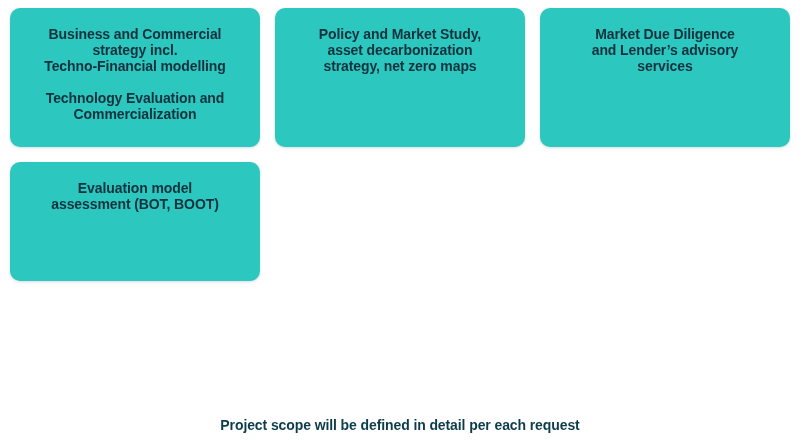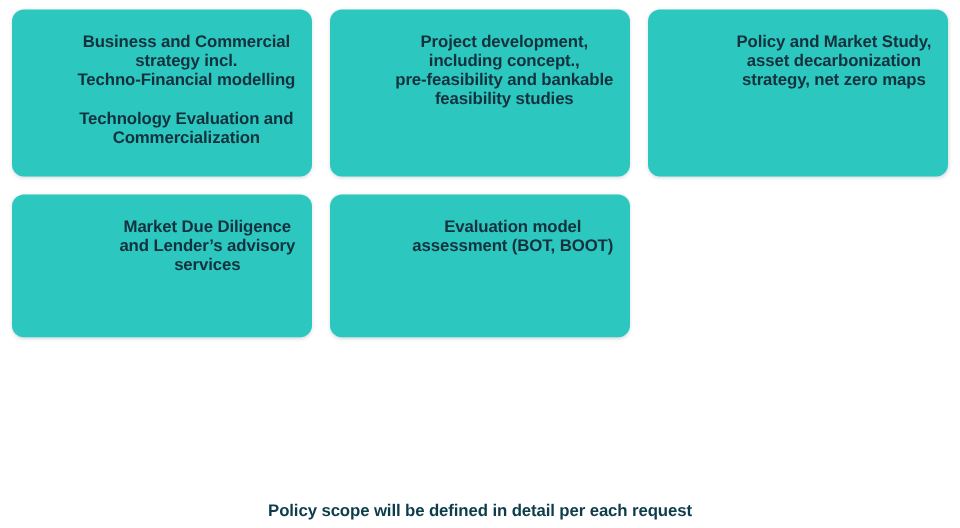--- a/index.html
+++ b/index.html
@@ -24,21 +24,21 @@
     column-gap: 15px;
     row-gap: 15px;
   }
   .card {
     background: #2cc7be;
     border-radius: 10px;
     box-shadow: 0 1px 3px rgba(13, 60, 75, 0.18);
     box-sizing: border-box;
     display: flex;
     align-items: flex-start;
-    justify-content: flex-end;
+    justify-content: center;
     padding: 18px 14px 10px 14px;
   }
   .card-text {
     color: #14313e;
     font-size: 14px;
     font-weight: 700;
     line-height: 16px;
     letter-spacing: -0.1px;
     text-align: center;
     white-space: pre-line;
@@ -61,26 +61,20 @@
     <div class="card">
       <div class="card-text">Business and Commercial
 strategy incl.
 Techno-Financial modelling
 
 Technology Evaluation and
 Commercialization</div>
     </div>
 
 
-    <div class="card">
-      <div class="card-text">Project development,
-including concept.,
-pre-feasibility and bankable
-feasibility studies</div>
-    </div>
 
     <div class="card">
       <div class="card-text">Policy and Market Study,
 asset decarbonization
 strategy, net zero maps</div>
     </div>
 
 
     <div class="card">
       <div class="card-text">Market Due Diligence
@@ -90,14 +84,14 @@
 
 
 
     <div class="card">
       <div class="card-text">Evaluation model
 assessment (BOT, BOOT)</div>
     </div>
 
   </div>
 
-  <div class="caption">Policy scope will be defined in detail per each request</div>
+  <div class="caption">Project scope will be defined in detail per each request</div>
 </div>
 
 </body></html>

